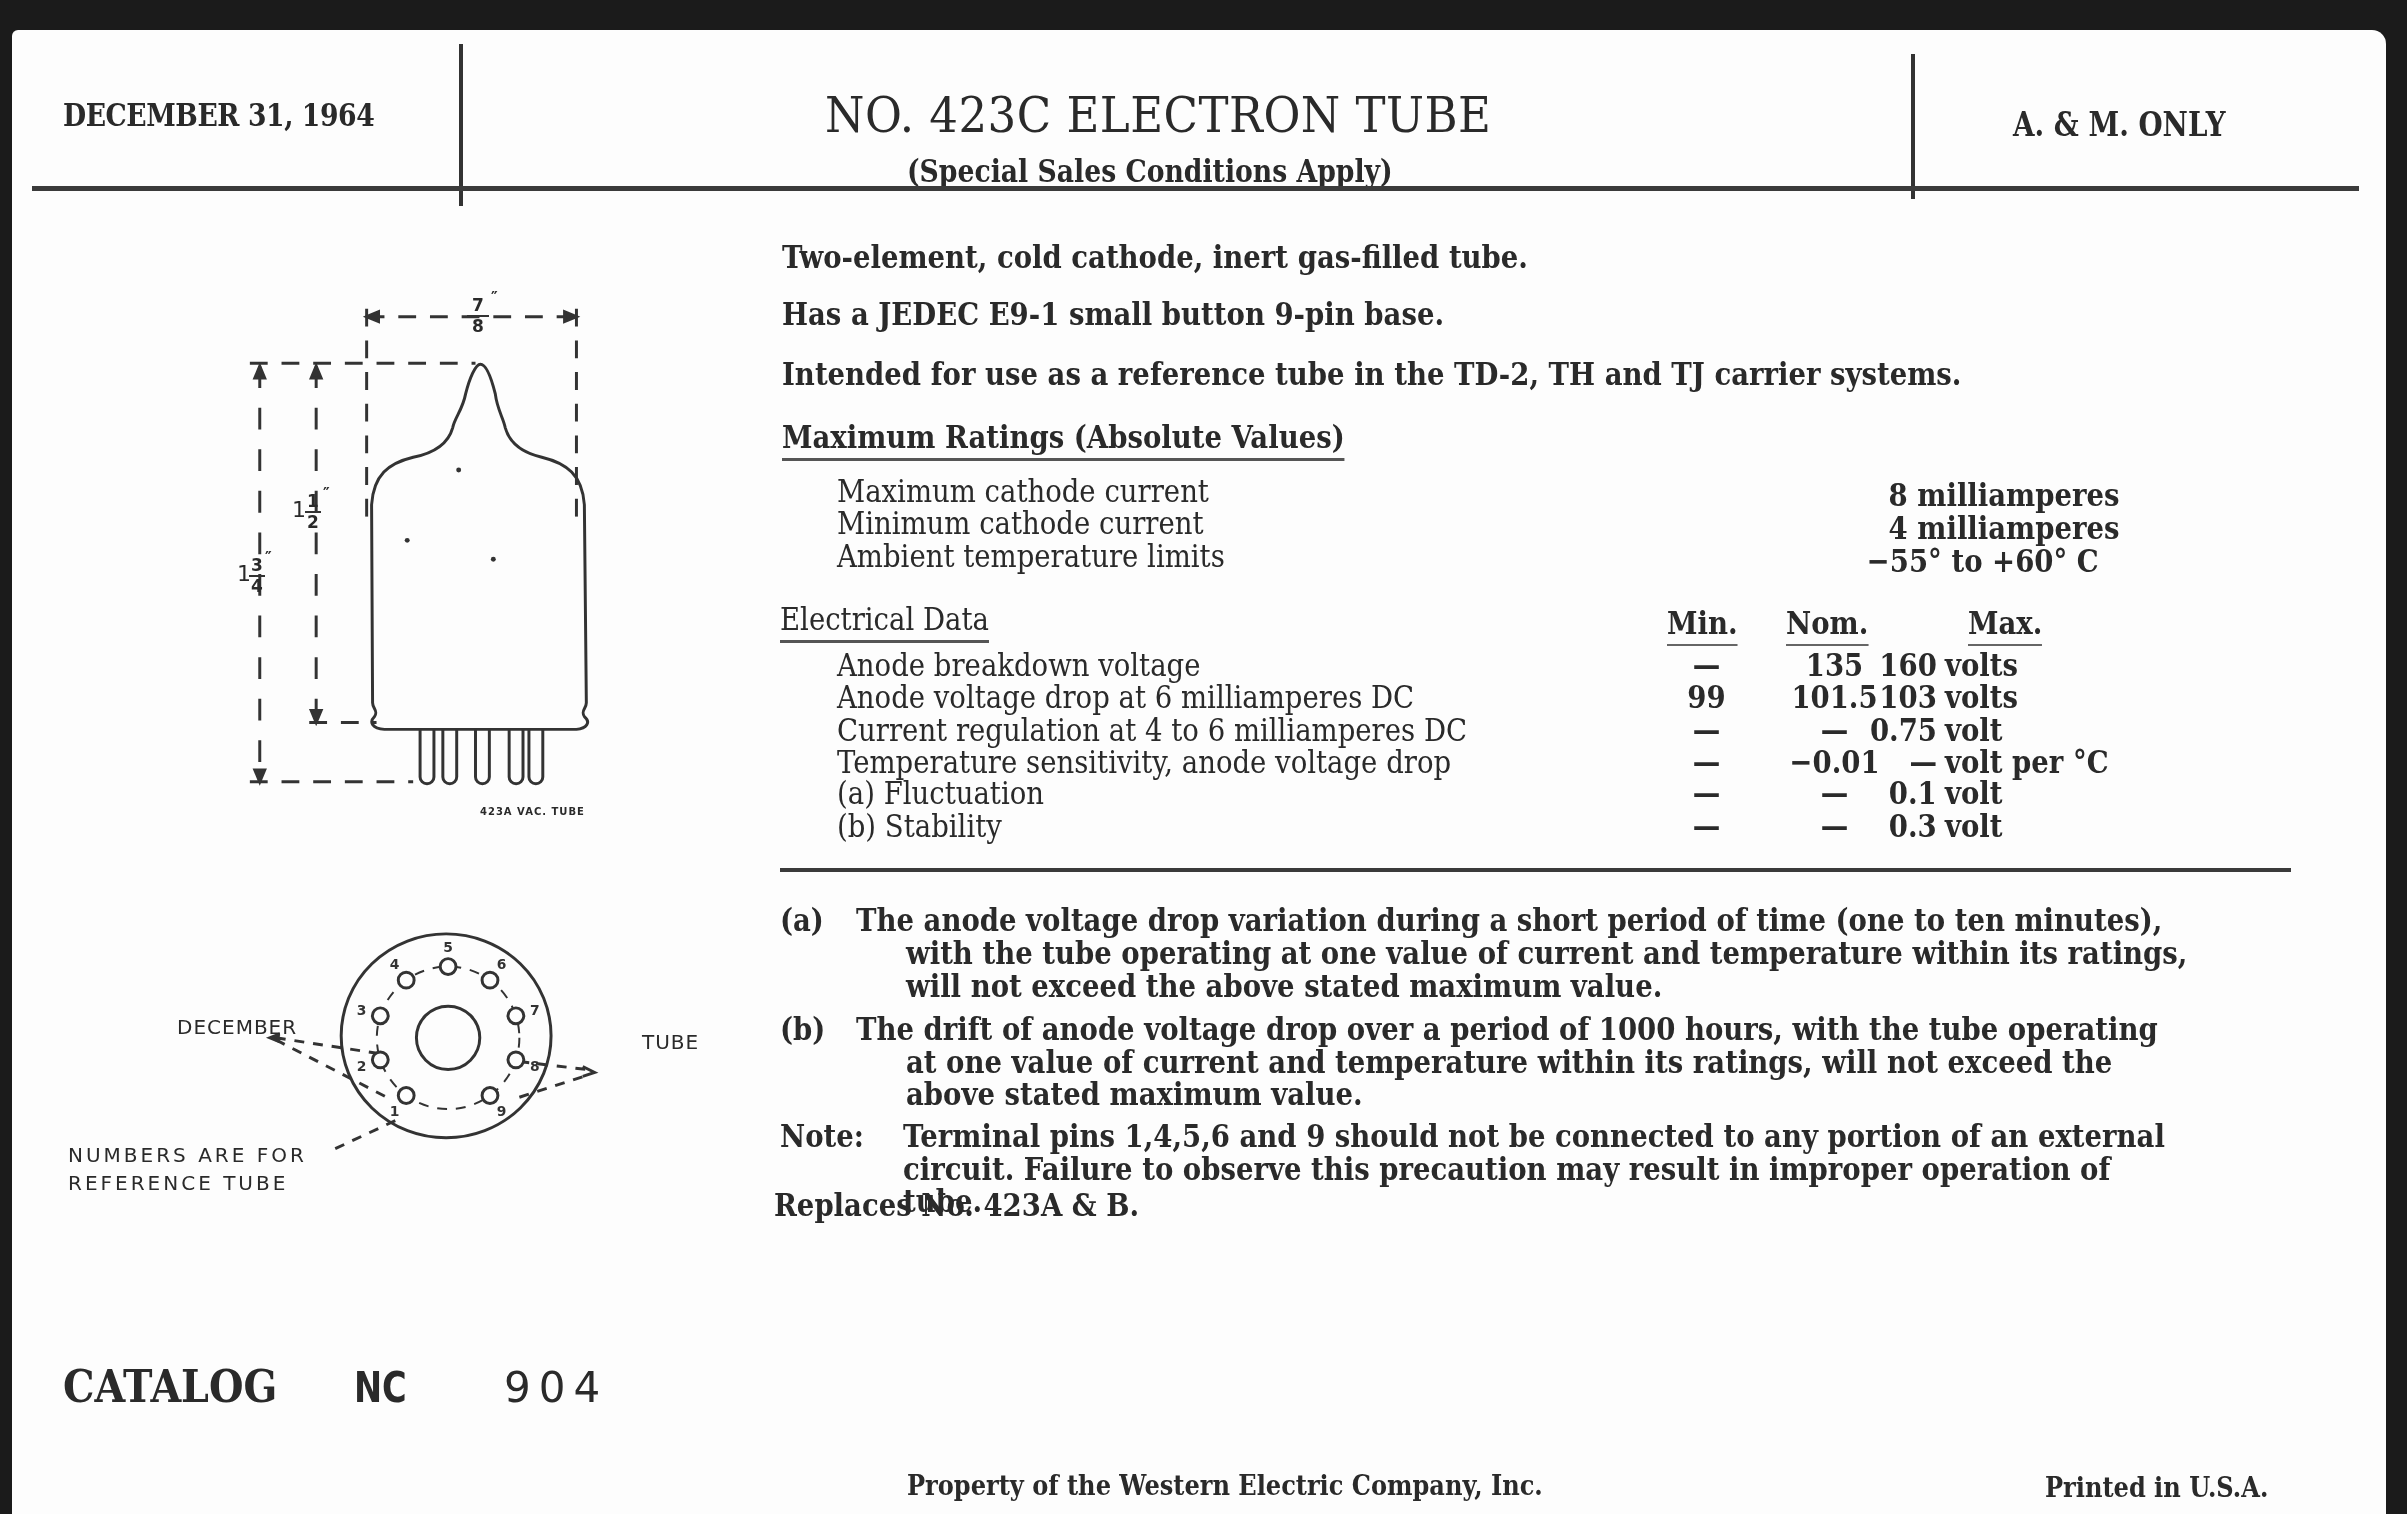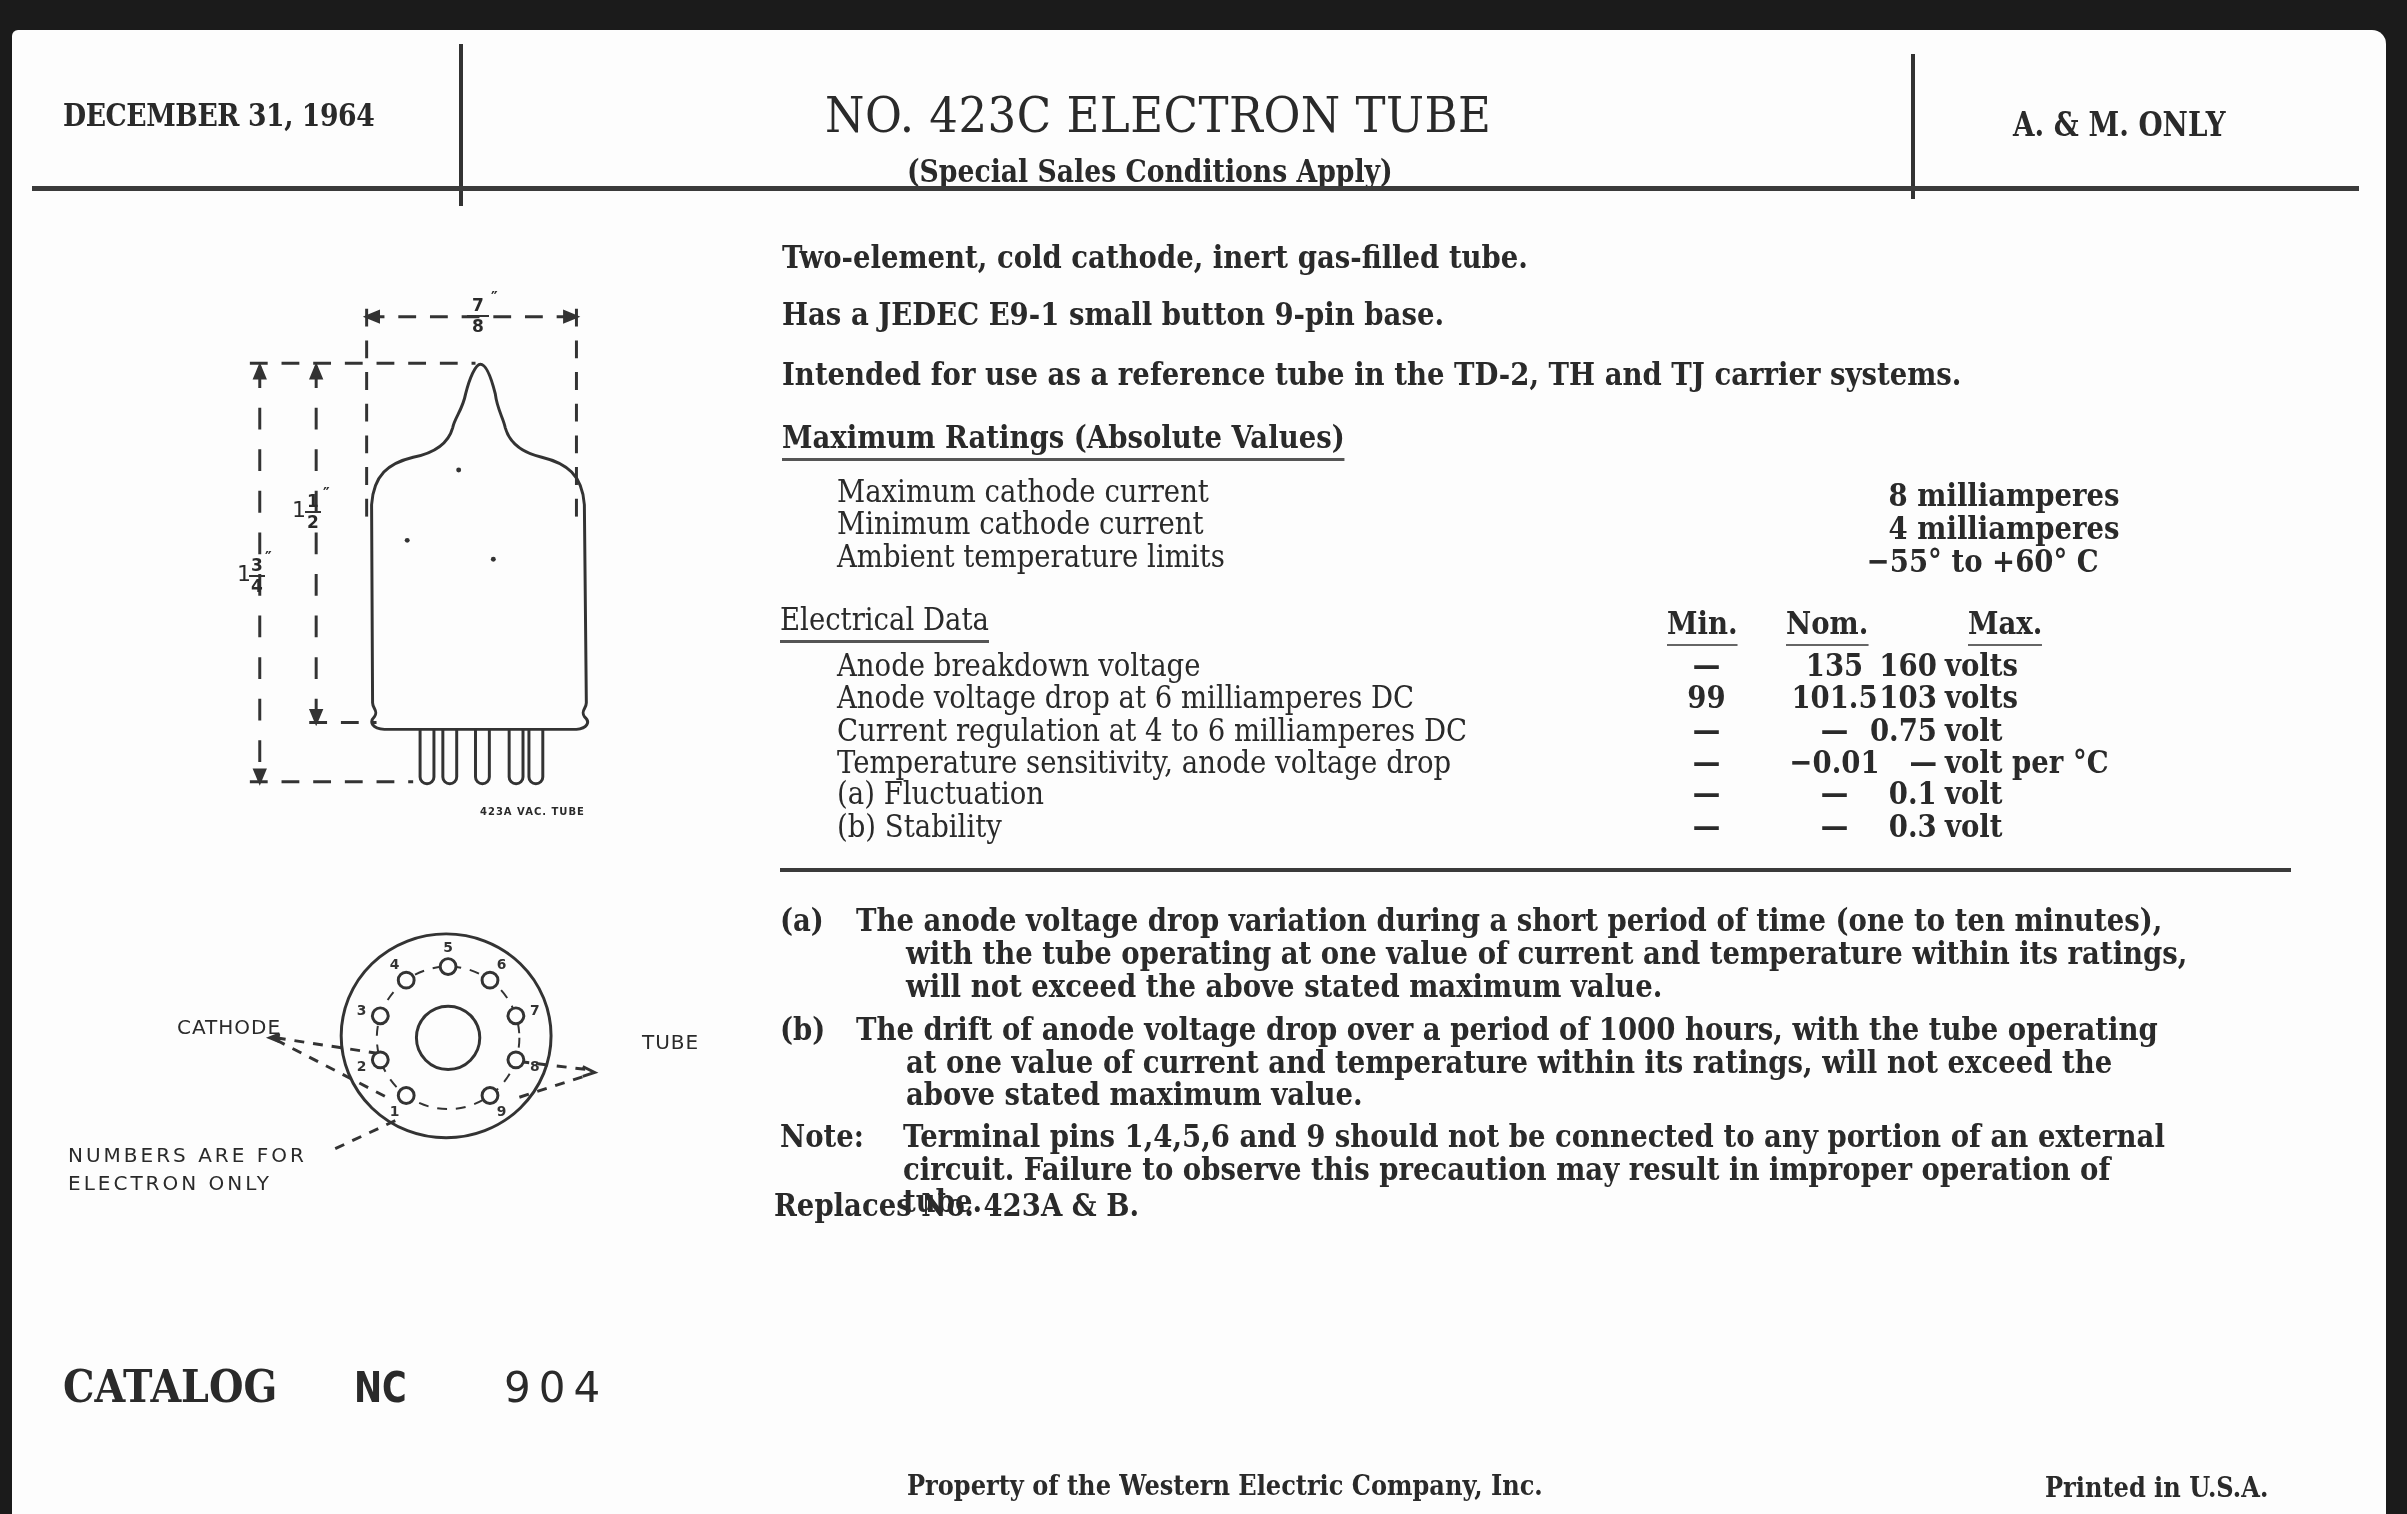--- a/index.html
+++ b/index.html
@@ -219,24 +219,24 @@
         <circle cx="442.32053816505805" cy="59.75077640500378" r="8" fill="#fdfdfd" stroke="#333" stroke-width="3"></circle>
         <text x="454.07624321090753" y="48.57043651750483" font-size="14" font-weight="bold" text-anchor="middle" fill="#333" font-family="DejaVu Sans, sans-serif">6</text>
         <circle cx="468.47606917325106" cy="95.75077640500379" r="8" fill="#fdfdfd" stroke="#333" stroke-width="3"></circle>
         <text x="487.49719949915414" y="94.57043651750485" font-size="14" font-weight="bold" text-anchor="middle" fill="#333" font-family="DejaVu Sans, sans-serif">7</text>
         <circle cx="468.47606917325106" cy="140.2492235949962" r="8" fill="#fdfdfd" stroke="#333" stroke-width="3"></circle>
         <text x="487.49719949915414" y="151.42956348249515" font-size="14" font-weight="bold" text-anchor="middle" fill="#333" font-family="DejaVu Sans, sans-serif">8</text>
         <circle cx="442.32053816505805" cy="176.2492235949962" r="8" fill="#fdfdfd" stroke="#333" stroke-width="3"></circle>
         <text x="454.07624321090753" y="197.42956348249515" font-size="14" font-weight="bold" text-anchor="middle" fill="#333" font-family="DejaVu Sans, sans-serif">9</text>
       </g>
   </svg>
-  <div class="abs sans" style="left:165px; top:985px; font-size:20px; letter-spacing:1px;">CATHODE</div>
+  <div class="abs sans" style="left:165px; top:985px; font-size:20px; letter-spacing:1px;">DECEMBER</div>
   <div class="abs sans" style="left:630px; top:1000px; font-size:20px; letter-spacing:1px;">TUBE</div>
   <div class="abs sans" style="left:56px; top:1113px; font-size:20px; letter-spacing:3px;">NUMBERS ARE FOR</div>
-  <div class="abs sans" style="left:56px; top:1141px; font-size:20px; letter-spacing:3px;">ELECTRON ONLY</div>
+  <div class="abs sans" style="left:56px; top:1141px; font-size:20px; letter-spacing:3px;">REFERENCE TUBE</div>
 
   <div class="catalog" style="left:51px; top:1331px; font-variant:small-caps; font-size:44px; transform:scaleX(0.9); transform-origin:left;">CATALOG</div>
   <div class="catalog sans" style="left:342px; top:1333px; transform:scaleX(0.8); transform-origin:left;">NC</div>
   <div class="catalog sans" style="left:492px; top:1333px; font-weight:normal; letter-spacing:8px;text-align:center;">904</div>
 
   <div class="footer" style="left:895px; top:1439px;">Property of the Western Electric Company, Inc.</div>
   <div class="footer" style="left:2033px; top:1441px;">Printed in U.S.A.</div>
 </div>
 
 

